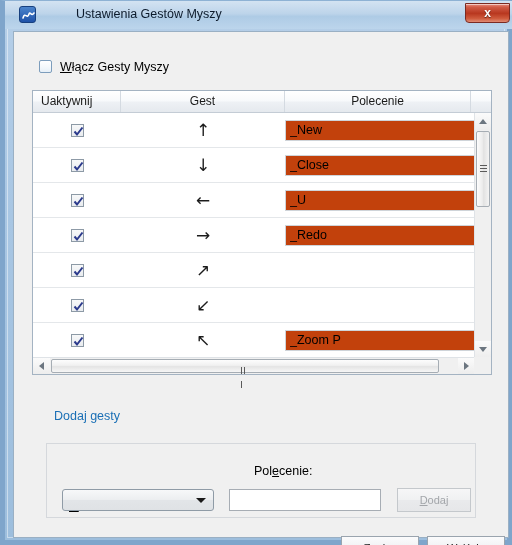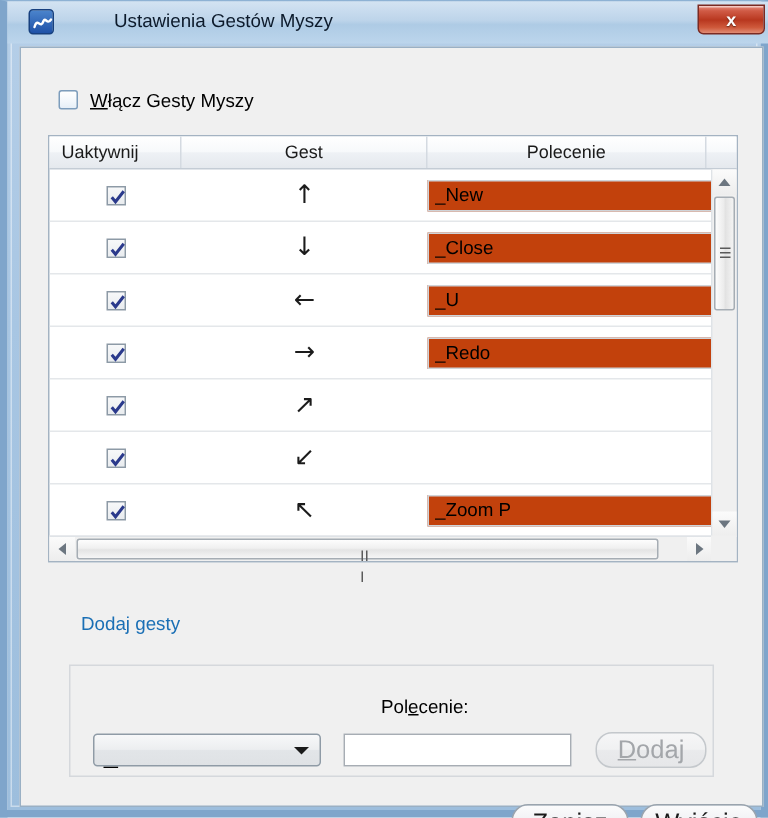--- a/index.html
+++ b/index.html
@@ -350,24 +350,24 @@
     border: 1px solid #a7adb4;
     background: #ffffff;
     font-family: "Liberation Sans", sans-serif;
     font-size: 12.5px;
     padding: 0 4px;
     outline: none;
   }
   .btn {
     box-sizing: border-box;
     border: 1px solid #9aa4ae;
-    border-radius: 11px;
+    border-radius: 0;
     background: linear-gradient(to bottom, #fbfbfc 0%, #f1f2f4 45%, #e6e8ea 52%, #e1e3e6 100%);
     font-family: "Liberation Sans", sans-serif;
-    font-size: 17px;
+    font-size: 11px;
     color: #1a1a1a;
     text-align: center;
     cursor: default;
   }
   .btn-add {
     position: absolute;
     left: 383px; top: 456px;
     width: 74px; height: 24px;
     line-height: 22px;
     color: #a3a6aa;

